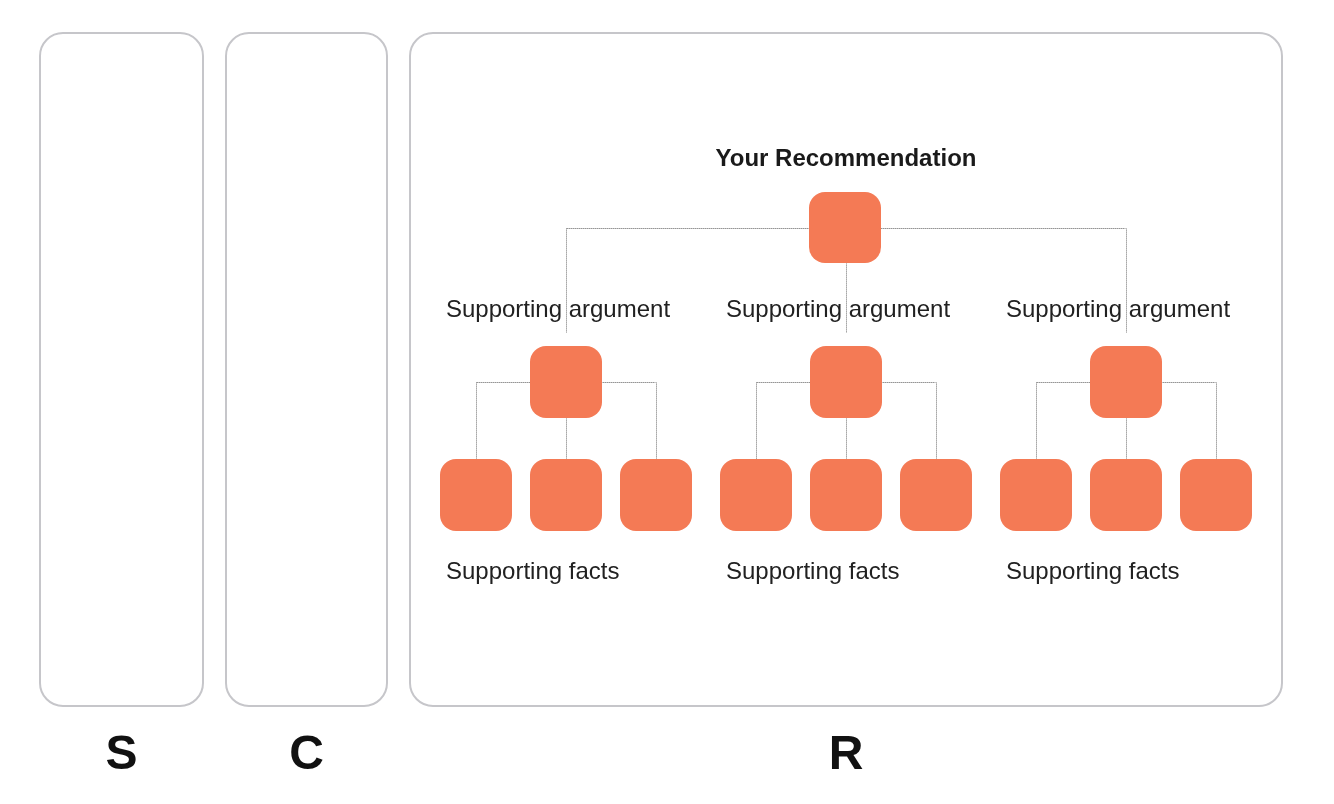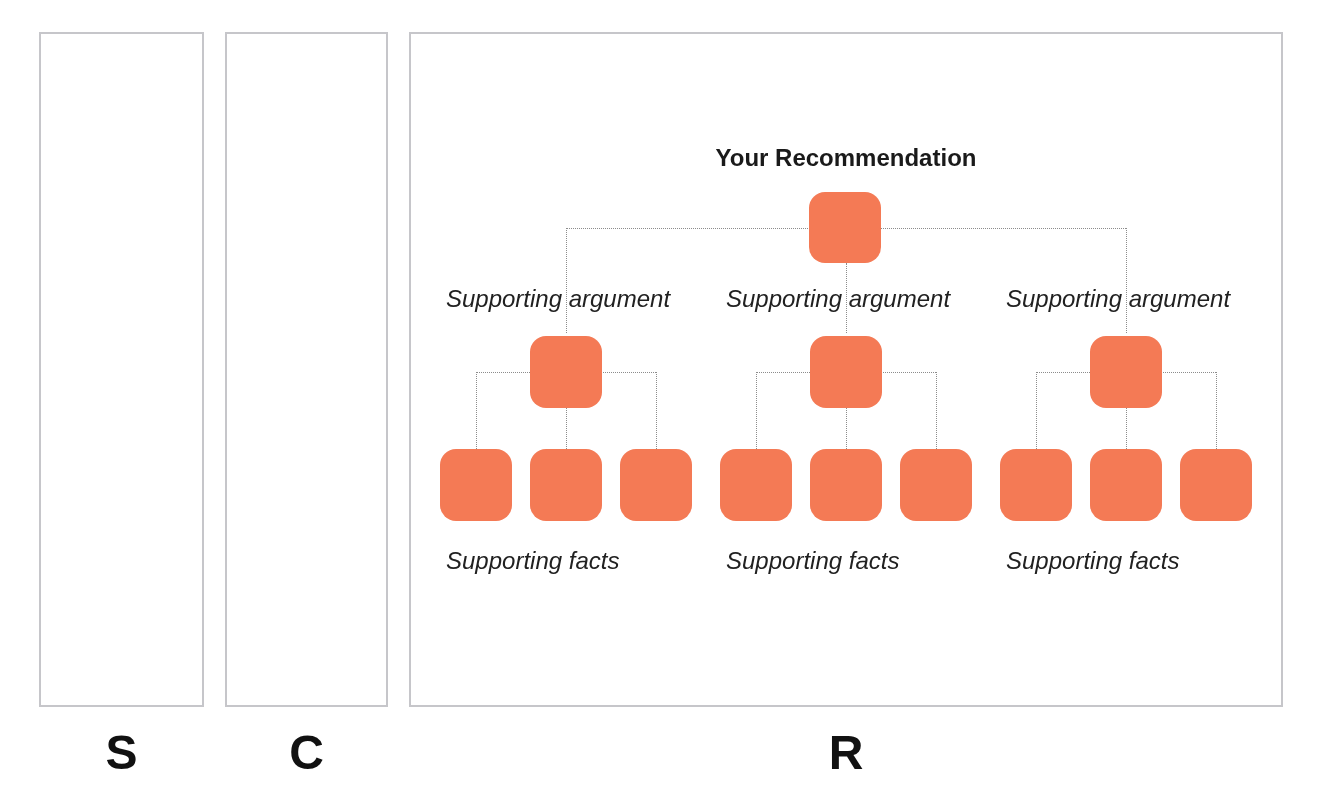--- a/index.html
+++ b/index.html
@@ -1,21 +1,21 @@
 <!DOCTYPE html>
 <html style="--accent: #F47A55; --panel-border: #C6C6CA; --connector: #8C8C8C; --text: #212121;"><head>
 <meta charset="utf-8">
 <style>
   :root{
     --accent:#F47A55;
     --panel-border:#C6C6CA;
     --connector:#8C8C8C;
     --text:#212121;
   }
-  *{box-sizing:border-box;margin:0;padding:0;}
+  *{box-sizing:border-box;margin:0;padding:0;border-radius:24px;}
   body{
     background:#ffffff;
     font-family:"Liberation Sans","DejaVu Sans",sans-serif;
     color:var(--text);
   }
   .canvas{
     position:relative;
     width:1334px;height:804px;
     background:#ffffff;
     overflow:hidden;
@@ -57,21 +57,21 @@
   .l1-v-mid{left:846px;top:263px;height:70px;}
 
   
   .node{
     position:absolute;width:72px;height:72px;
     background:var(--accent);border-radius:16px;
   }
   .node-top{left:809px;top:192px;height:71px;}
 
   
-  .group{position:absolute;top:284px;width:272px;height:345px;font-style:italic;}
+  .group{position:absolute;top:294px;width:272px;height:345px;}
   .group-0{left:430px;}
   .group-1{left:710px;}
   .group-2{left:990px;}
 
   .arg-label{
     position:absolute;left:8px;top:0;width:240px;
     text-align:center;font-size:24px;line-height:29px;color:#212121;
     white-space:nowrap;
   }
   .l2-h{left:46px;top:88px;width:180px;}

